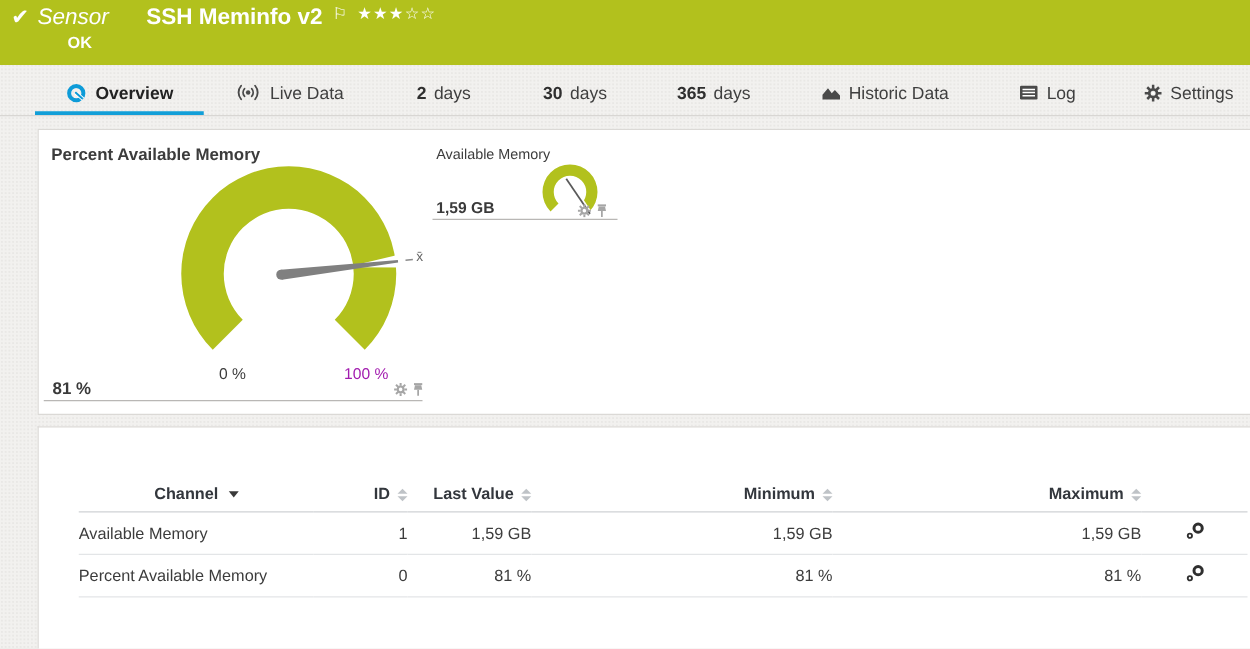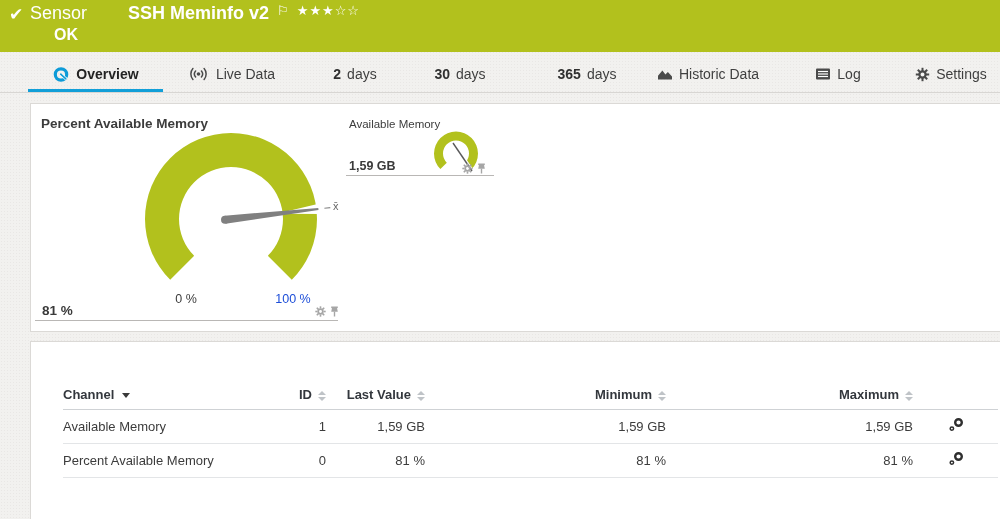--- a/index.html
+++ b/index.html
@@ -12,25 +12,25 @@
     background-size:3px 3px;
     color:#3c3c3c;
   }
   
   .green-header{
     position:absolute; left:0; top:0; width:1000px; height:52px;
     background:#b2c11d; color:#fff;
   }
   .gh-check{ position:absolute; left:9px; top:4px; font-size:17px; font-weight:bold; }
   .gh-line{ position:absolute; left:30px; top:3px; font-size:18px; white-space:nowrap; }
-  .gh-kind{ font-weight:normal; margin-right:12px;text-align:center; }
+  .gh-kind{ font-style:italic; font-weight:normal; margin-right:1px;text-align:center; }
   .gh-name{ font-weight:bold;margin-left:29px; }
   .gh-flag{ font-size:13px; vertical-align:top; margin-left:8px; }
   .gh-stars{ font-size:13px; letter-spacing:1px; vertical-align:top; margin-left:8px; }
-  .gh-status{ position:absolute; left:54px; top:26px; font-size:16px; font-weight:bold; }
+  .gh-status{ position:absolute; left:54px; top:26px; font-size:13px; font-weight:bold; }
   
   .tabbar{
     position:absolute; left:0; top:52px; width:1000px; height:41px;
     border-bottom:1px solid #d8d6d3;
   }
   .tab{
     position:absolute; bottom:8px; height:20px;
     display:flex; align-items:center; justify-content:center; gap:6px;
     font-size:14px; color:#3f3f3f; cursor:pointer; white-space:nowrap;
   }
@@ -41,37 +41,37 @@
   }
   .ticon{ display:inline-block; line-height:0; }
   
   .panel{ position:absolute; background:#fff; border:1px solid #dbd9d6; }
   #panel-gauges{ left:30px; top:103px; width:972px; height:229px; }
   #panel-table { left:30px; top:341px; width:972px; height:180px; border-bottom:none; }
   .g-title{ position:absolute; left:10px; top:12px; font-size:13.5px; font-weight:bold; color:#3c3c3c; }
   .g2-title{ position:absolute; left:318px; top:14px; font-size:11.5px; color:#3c3c3c; }
   .g-svg{ position:absolute; left:0; top:0; }
   .g-min{ position:absolute; left:130px; top:188px; width:50px; text-align:center; font-size:12.5px; color:#3c3c3c; }
-  .g-max{ position:absolute; left:237px; top:188px; width:50px; text-align:center; font-size:12.5px; color:#1d4ed8; }
+  .g-max{ position:absolute; left:237px; top:188px; width:50px; text-align:center; font-size:12.5px; color:#a21caf; }
   .g-val{ position:absolute; left:11px; top:199px; font-size:13.5px; font-weight:bold; color:#3a3a3a; }
   .g-mean{ position:absolute; left:302px; top:96px; font-size:11px; color:#666; }
   .g2-val{ position:absolute; left:318px; top:55px; font-size:12.5px; font-weight:bold; color:#3a3a3a; }
   .g-rule{ position:absolute; height:1px; background:#b9b7b5; }
   #g1-rule{ left:4px; top:216px; width:303px; }
   #g2-rule{ left:315px; top:71px; width:148px; }
   .mini-icons{ position:absolute; display:flex; gap:4px; align-items:center; }
   #g1-icons{ left:284px; top:202px; }
   #g2-icons{ left:431px; top:59px; }
   
   table.chan{ margin:39px 0 0 32px; border-collapse:collapse; table-layout:fixed; width:935px; }
   table.chan th{
     font-size:13px; font-weight:bold; color:#33373d; text-align:right;
     height:28px; border-bottom:1px solid #cfd2d5; padding:0; vertical-align:middle; white-space:nowrap;
   }
-  table.chan th.c-left{ text-align:left; }
+  table.chan th.c-left{ text-align:center; }
   table.chan td{
     font-size:13px; color:#3c3c3c; text-align:right; height:34px;
     border-bottom:1px solid #e3e5e7; padding:0; vertical-align:middle; white-space:nowrap;
   }
   table.chan td.c-left{ text-align:left; }
   table.chan td.c-set{ text-align:center; }
   .sort{ display:inline-block; vertical-align:middle; margin-left:6px; }
   .sort i{ display:block; width:0; height:0; border-left:4px solid transparent; border-right:4px solid transparent; }
   .sort .up{ border-bottom:4.5px solid #bfc3c7; margin-bottom:2px; }
   .sort .dn{ border-top:4.5px solid #bfc3c7; }
@@ -118,21 +118,21 @@
     <div class="tab" style="left:325px;width:60px;">
       <span class="num">2</span>
       <span>days</span>
     </div>
 
     <div class="tab" style="left:429px;width:62px;">
       <span class="num">30</span>
       <span>days</span>
     </div>
 
-    <div class="tab" style="left:552px;width:70px;">
+    <div class="tab" style="left:536px;width:70px;">
       <span class="num">365</span>
       <span>days</span>
     </div>
 
     <div class="tab" style="left:650px;width:116px;">
       <span class="ticon"><svg width="16" height="15" viewBox="0 0 16 15">
             <path d="M1,12.5 V8.8 L5.4,3.6 L8.4,7.6 L10.9,4.9 L15,9.4 V12.5 Z" fill="#4a4a4a"></path>
           </svg></span>
       <span>Historic Data</span>
     </div>

